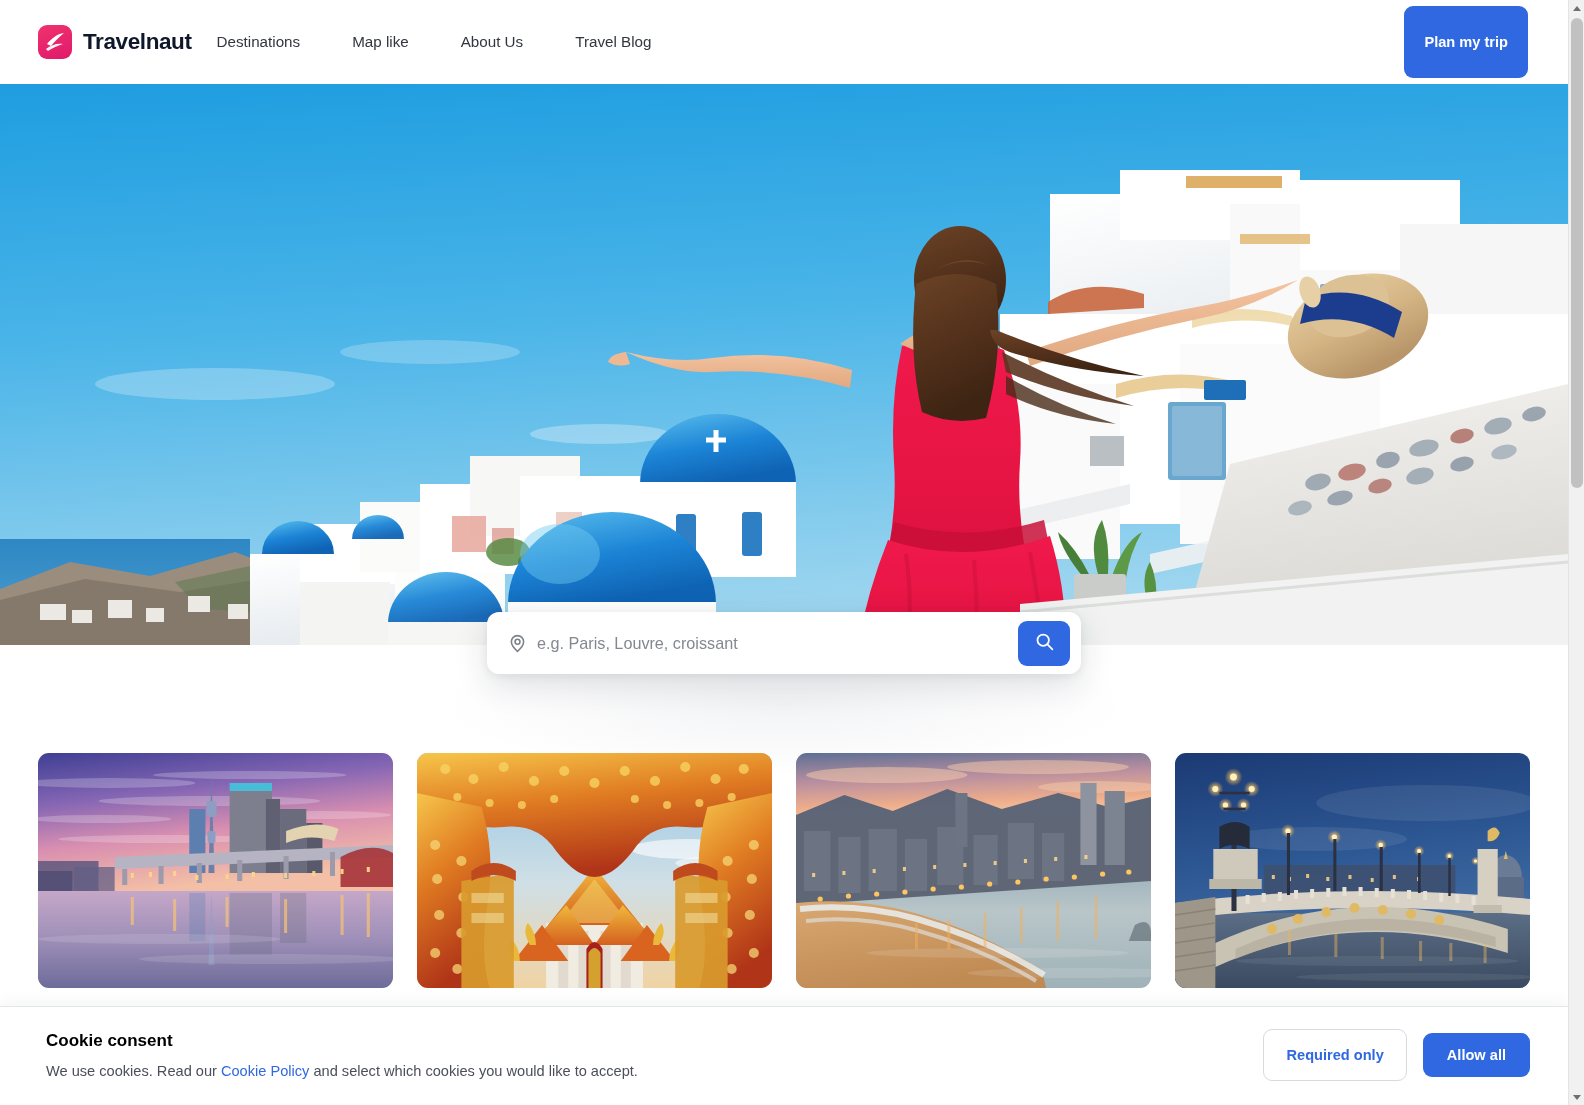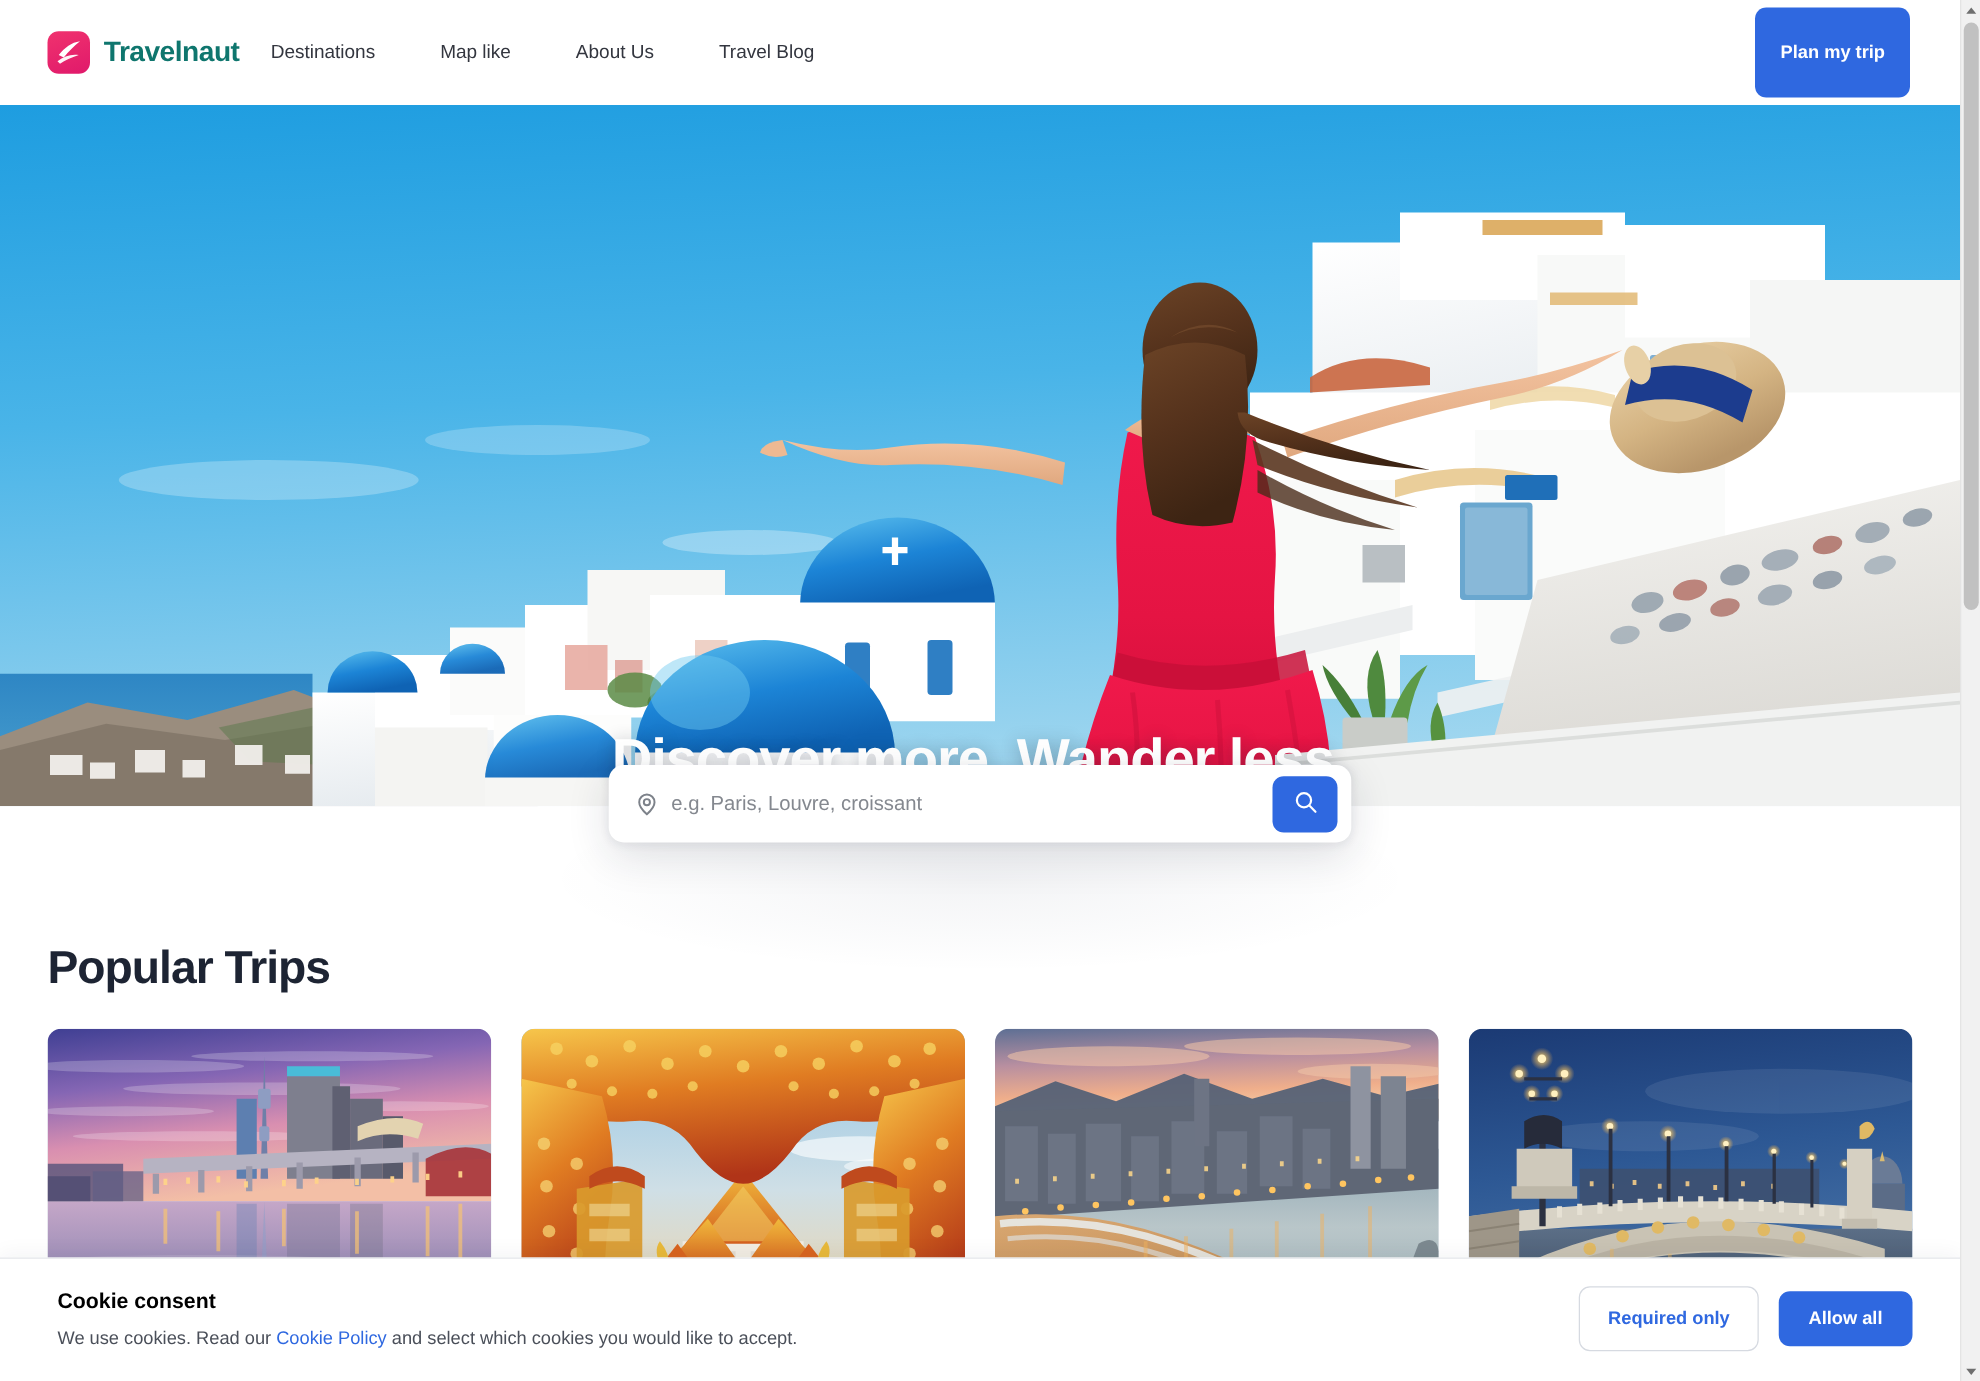--- a/index.html
+++ b/index.html
@@ -37,21 +37,21 @@
     border-radius: 9px;
     background: linear-gradient(160deg, #f0326e 0%, #e0196b 100%);
     position: relative;
     flex: none;
     overflow: hidden;
   }
   .brand-mark svg { position: absolute; left: 0; top: 0; }
   .brand-name {
     font-size: 22.5px;
     font-weight: 700;
-    color: #0f766e;
+    color: #0f172a;
     letter-spacing: -0.4px;
   }
 
   .nav {
     display: flex;
     align-items: flex-start;
     margin-left: 25px;
     gap: 0;
   }
   .nav-link {
@@ -494,23 +494,20 @@
         <path d="M996 246 q72 30 148 46 q-66 -4 -128 -22 q-24 -6 -26 -24 Z" fill="url(#hairg)"></path>
         <path d="M1002 268 q66 34 132 54 q-70 -10 -128 -34 Z" fill="#5a3620" opacity="0.9"></path>
         <path d="M1006 292 q52 30 110 48 q-60 -6 -110 -30 Z" fill="#4a2c19" opacity="0.8"></path>
         <path d="M936 186 q26 -14 54 -4 q-26 -14 -54 4 Z" fill="#7a5031" opacity="0.6"></path>
 
         <path d="M1020 520 L1568 470 L1568 561 L1020 561 Z" fill="#f1f2f1"></path>
         <path d="M1020 528 L1568 478" stroke="#dcdedc" stroke-width="3" fill="none"></path>
       </svg>
     </div>
 
-    <div class="hero-content">
-      <h1 class="hero-title">Discover more. Wander less.</h1>
-    </div>
   </section>
 
   <div class="search-halo"></div>
 
   <div class="search-wrap">
     <div class="search-bar">
       <span class="pin-icon">
         <svg width="21" height="21" viewBox="0 0 24 24" fill="none" stroke="#7d828a" stroke-width="1.8">
           <path d="M12 21s7-6.2 7-11a7 7 0 1 0-14 0c0 4.8 7 11 7 11z"></path>
           <circle cx="12" cy="10" r="2.8"></circle>
@@ -522,21 +519,20 @@
           <svg width="21" height="21" viewBox="0 0 24 24" fill="none" stroke="#ffffff" stroke-width="2" stroke-linecap="round">
             <circle cx="10.5" cy="10.5" r="6.5"></circle>
             <path d="M15.4 15.4 L21 21"></path>
           </svg>
         </span>
       </button>
     </div>
   </div>
 
   <section class="section">
-    <h2 class="section-title">Popular Trips</h2>
 
     <div class="cards">
 
       <div class="card">
         <div class="card-img">
           <svg width="100%" height="235" viewBox="0 0 352 235" preserveAspectRatio="none">
             <defs>
               <linearGradient id="tkSky" x1="0" y1="0" x2="0.3" y2="1">
                 <stop offset="0%" stop-color="#3f3f93"></stop>
                 <stop offset="35%" stop-color="#8566b4"></stop>

